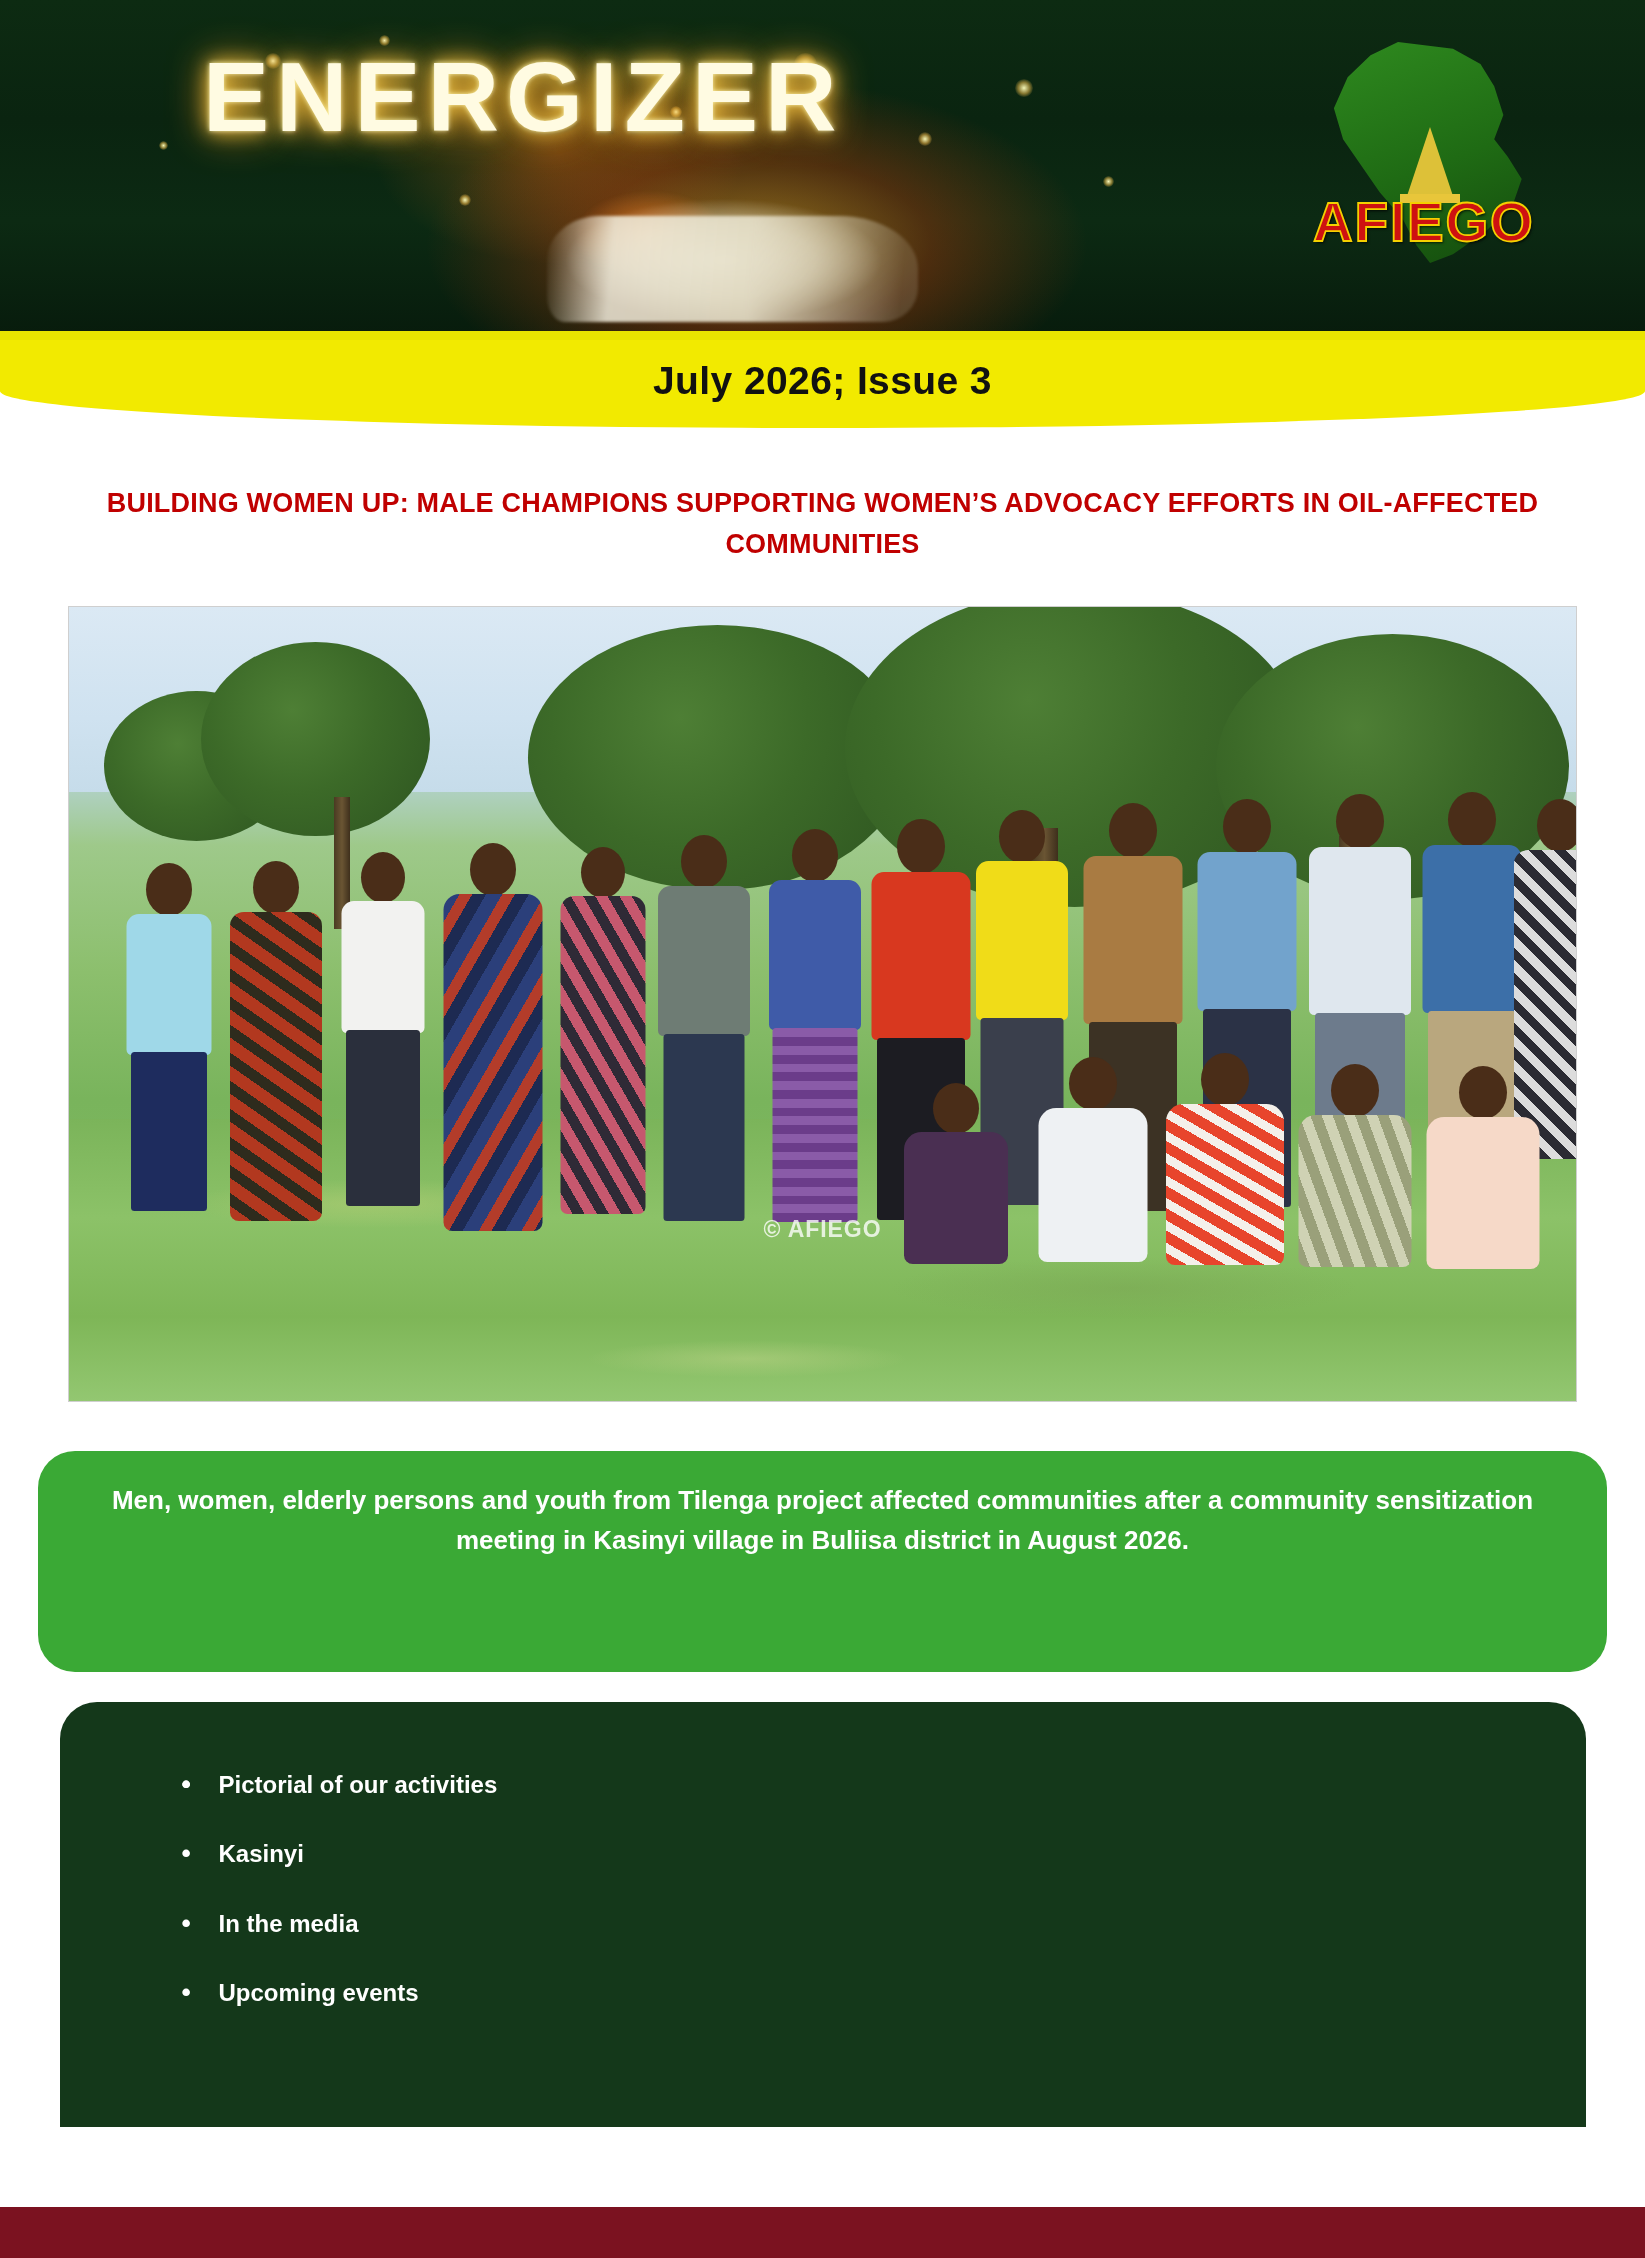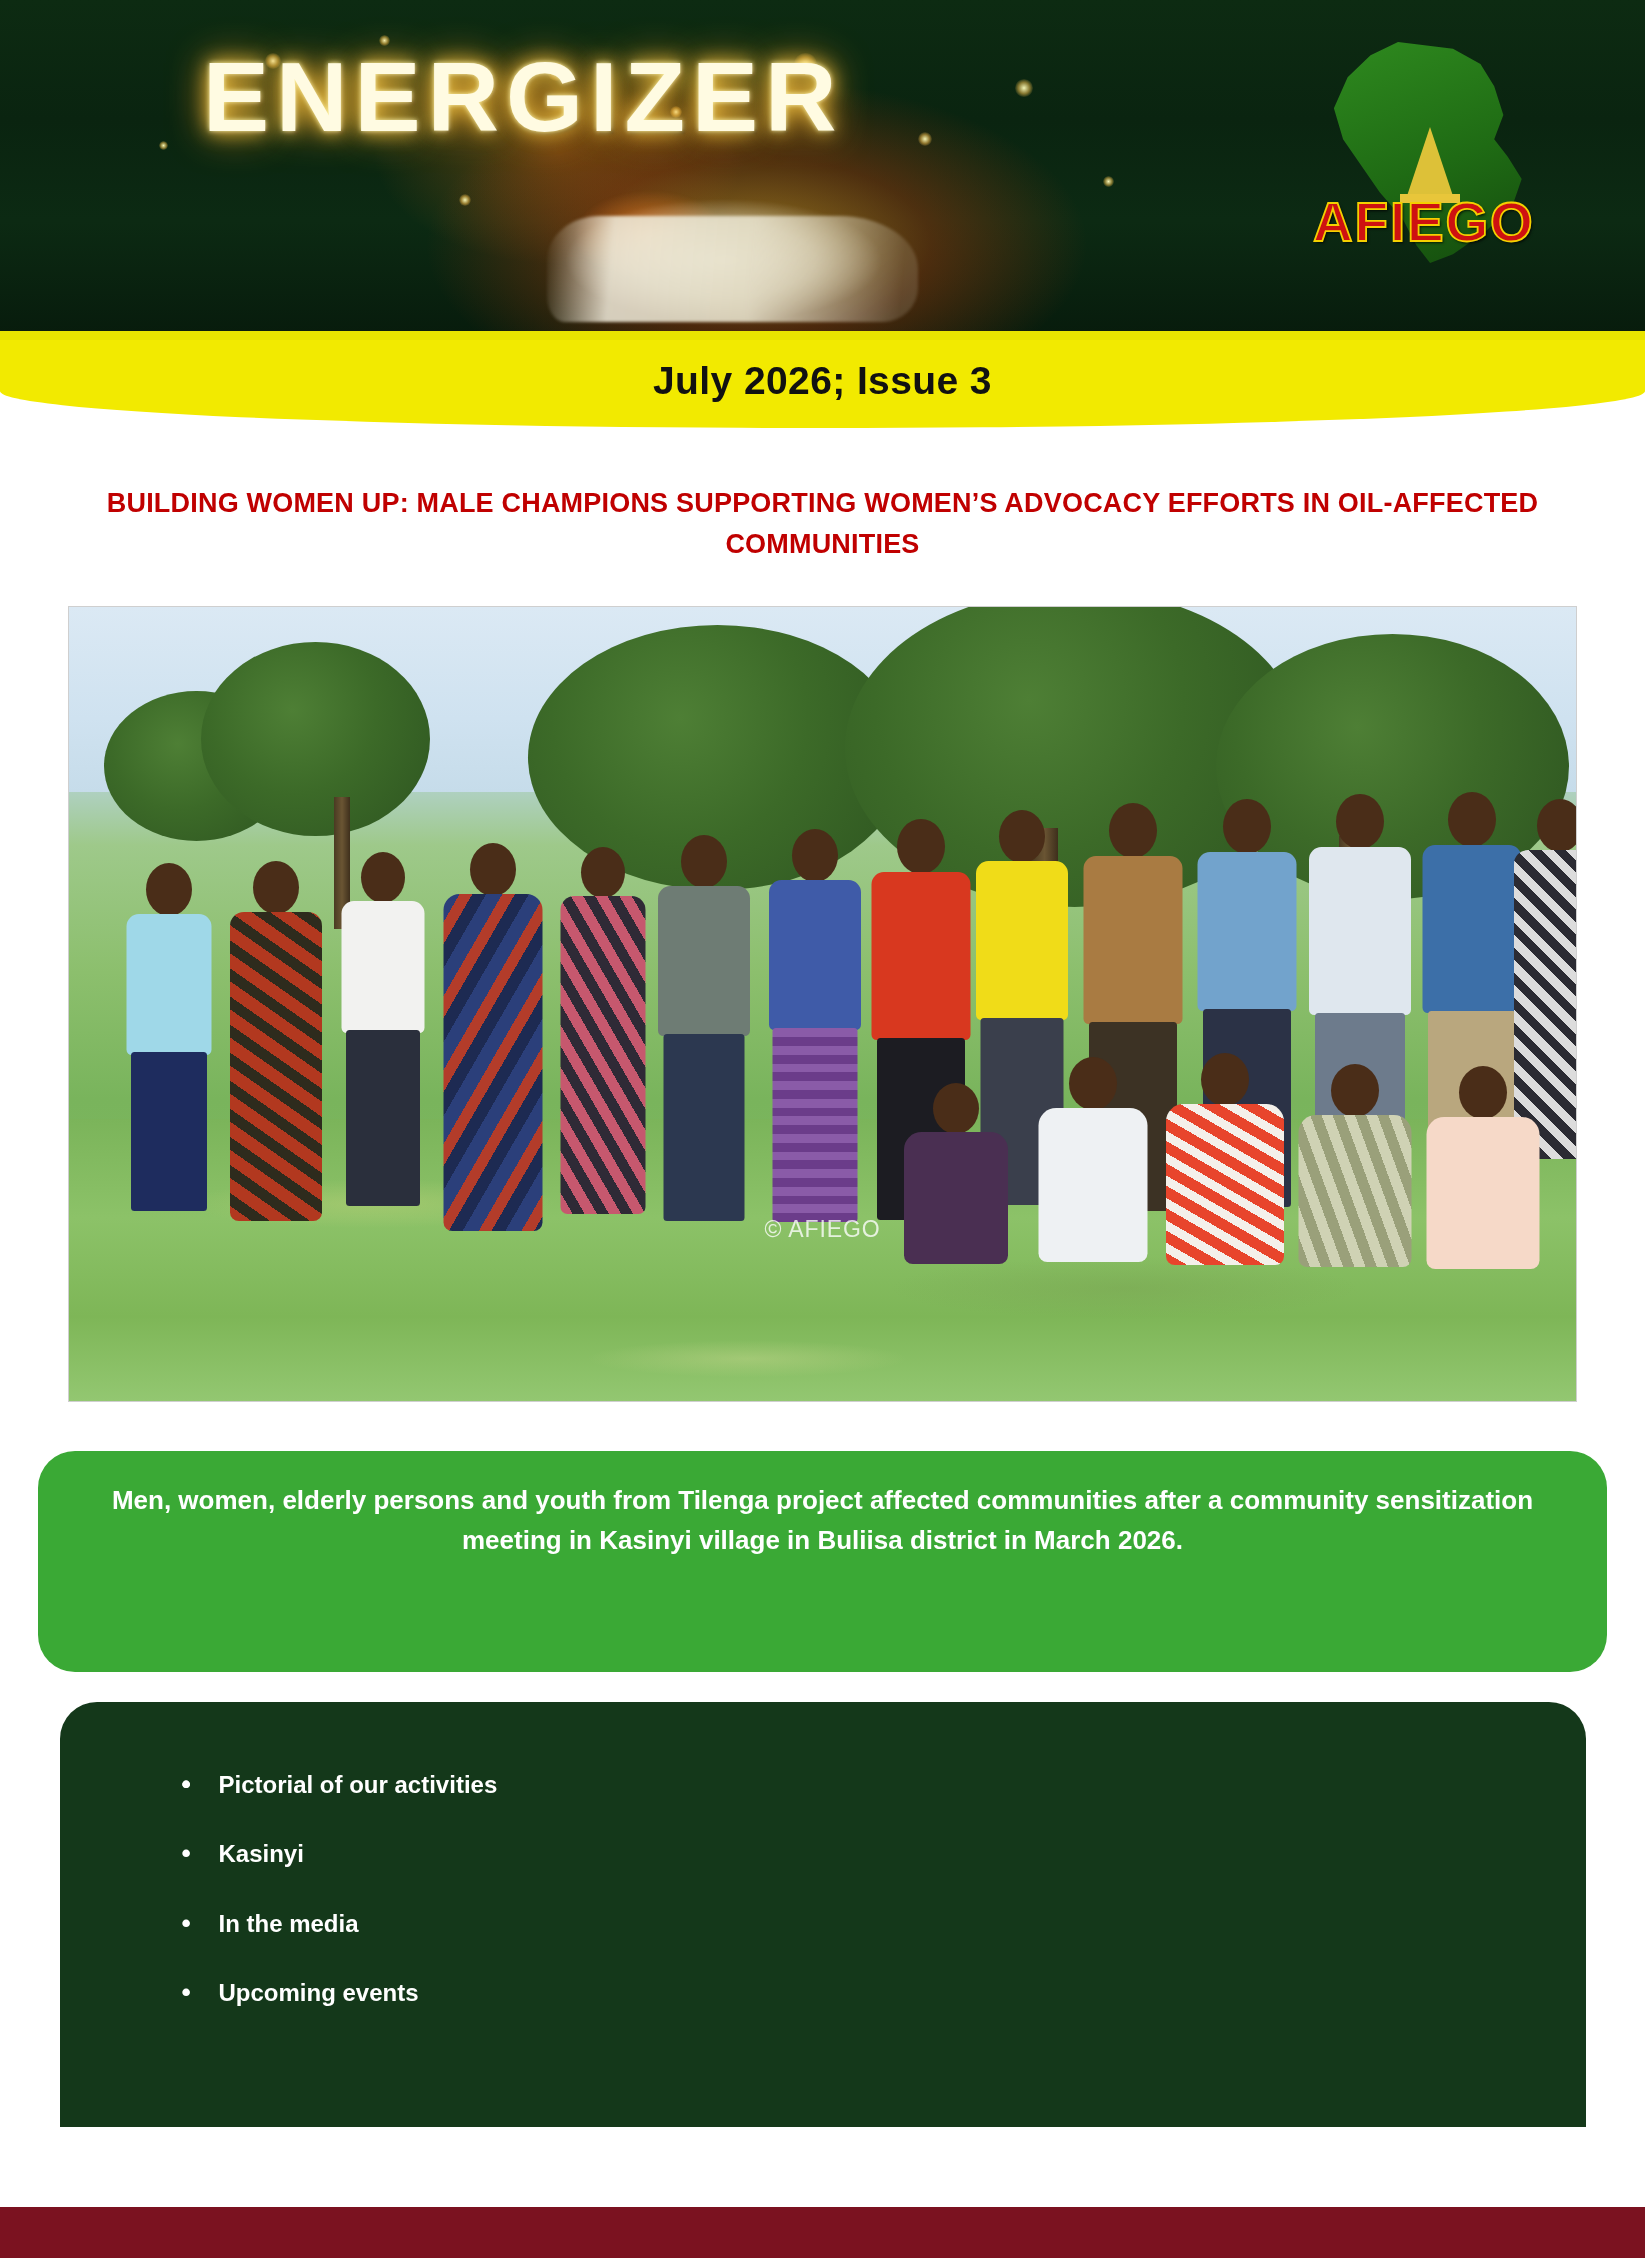--- a/index.html
+++ b/index.html
@@ -188,20 +188,21 @@
 
   
   .photo-frame {
     position: relative;
     margin: 42px auto 12px auto;
     width: 1507px;
     height: 794px;
     border: 0.9px solid #cfcfcf;
     overflow: hidden;
     background: linear-gradient(180deg, #cfe3f2 0%, #bcd6ea 18%, #9ec98a 30%, #8cbf6d 46%, #79b45c 62%, #86bd63 100%);
+    font-weight: bold;
   }
   .sky {
     position: absolute; left:0; top:0; right:0; height: 185px;
     background: linear-gradient(180deg, #dbe9f4 0%, #cfe2f0 60%, #c6dcea 100%);
   }
   .tree {
     position: absolute;
     border-radius: 50%;
     background: radial-gradient(circle at 40% 35%, #4e7f35 0%, #3c6a28 45%, #2d5420 100%);
   }
@@ -456,21 +457,21 @@
   </div>
   <div class="person" style="left:1350px;top:459px;width:128px;height:216px;">
     <div class="p-head" style="top:0;width:48px;height:53px;"></div>
     <div class="p-body" style="top:51px;width:113px;height:152px;background:#f6d9c8;border-radius:17.6px 17.6px 8.8px 8.8px;"></div>
   </div>
 
   <div class="photo-credit">© AFIEGO</div>
 </div>
 
 <div class="caption-box">
-  <div class="caption-text">Men, women, elderly persons and youth from Tilenga project affected communities after a community sensitization meeting in Kasinyi village in Buliisa district in March 2026.</div>
+  <div class="caption-text">Men, women, elderly persons and youth from Tilenga project affected communities after a community sensitization meeting in Kasinyi village in Buliisa district in August 2026.</div>
 </div>
 
 <div class="news-box">
   <ul class="news-list">
     <li>
       <span class="bullet">•</span>
     </li>
     <li>
       <span class="bullet">•</span>
       <span>Pictorial of our activities</span>

